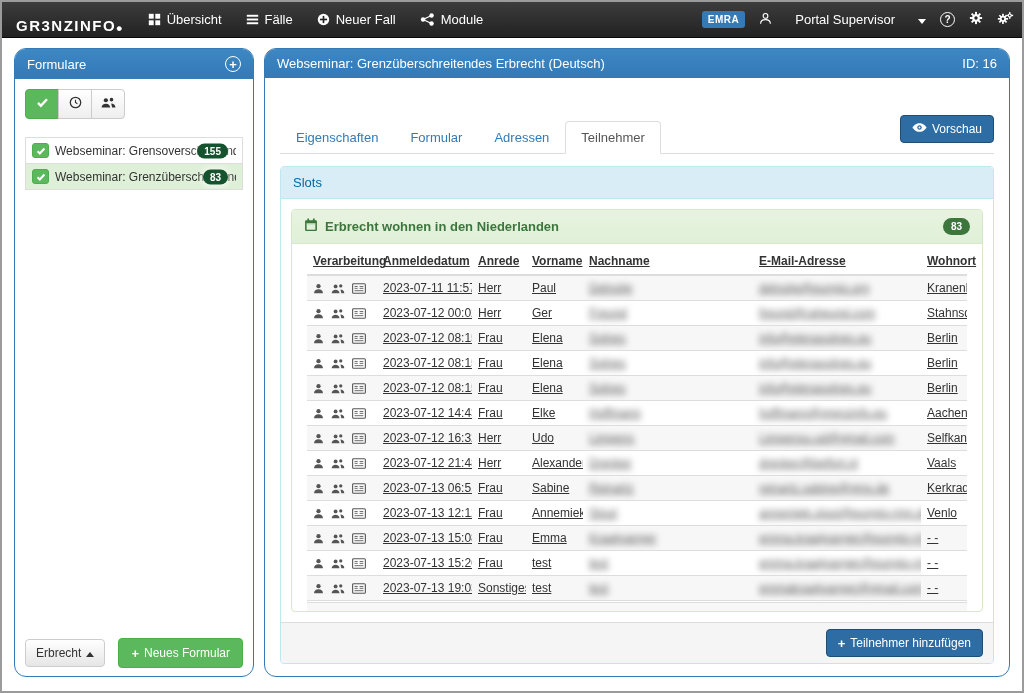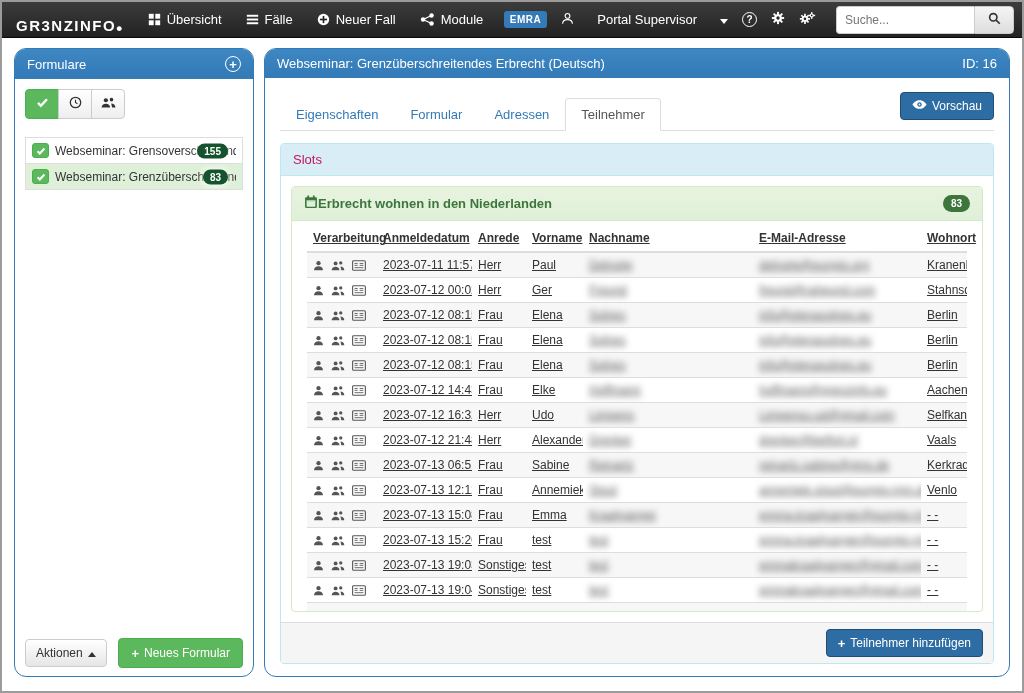--- a/index.html
+++ b/index.html
@@ -72,36 +72,36 @@
   }
   .sidebar-footer { position:absolute; left:10px; right:10px; bottom:8px; display:flex; justify-content:space-between; align-items:center; }
   .btn { font-family:"Liberation Sans",sans-serif; font-size:12px; border-radius:4px; cursor:pointer; display:inline-flex; align-items:center; gap:5px; }
   .btn-default { background:linear-gradient(#fff,#e6e6e6); border:1px solid #ccc; color:#333; padding:6px 10px; }
   .btn-success { background:#5cb85c; border:1px solid #4cae4c; color:#fff; padding:7px 12px; }
   .btn-primary-dk { background:#2e6da4; border:1px solid #204d74; color:#fff; padding:6px 11px; }
   .btn .plus { font-weight:bold; font-size:13px; line-height:1; }
 
   
   .main-panel { flex:1; }
-  .main-body { flex:1; padding:12px 15px; display:flex; flex-direction:column; overflow:hidden; }
+  .main-body { flex:1; padding:12px 15px; display:flex; flex-direction:column; overflow:hidden;margin-top:23px; }
   .tabs-zone { position:relative; flex:0 0 auto; }
   .preview-btn { position:absolute; right:0; top:2px; }
   .tabs { list-style:none; display:flex; border-bottom:1px solid #ddd; margin-top:8px;text-align:center; }
   .tab { font-size:13px; color:#337ab7; padding:8px 15px; cursor:pointer; border:1px solid transparent; margin-bottom:-1px; border-radius:4px 4px 0 0; }
   .tab.active { color:#555; background:#fff; border-color:#ddd #ddd #fff #ddd; cursor:default; }
 
   .info-panel { margin-top:12px; border:1px solid #bce8f1; border-radius:4px; flex:1; display:flex; flex-direction:column; overflow:hidden; }
-  .info-heading { background:#d9edf7; color:#be185d; font-size:13px; padding:8px 12px; border-bottom:1px solid #bce8f1; flex:0 0 auto; }
+  .info-heading { background:#d9edf7; color:#0369a1; font-size:13px; padding:8px 12px; border-bottom:1px solid #bce8f1; flex:0 0 auto; }
   .info-body { flex:1; padding:10px; overflow:hidden; }
   .info-footer { flex:0 0 auto; background:#f5f5f5; border-top:1px solid #ddd; padding:6px 10px; display:flex; justify-content:flex-end; }
 
   .slot-panel { border:1px solid #d6e9c6; border-radius:4px; height:100%; display:flex; flex-direction:column; overflow:hidden; }
   .slot-heading {
     background:linear-gradient(#e8f3df,#dff0d8); color:#3c763d; font-weight:bold; font-size:13px;
-    padding:8px 12px; display:flex; align-items:center; gap:0; border-bottom:1px solid #d6e9c6; flex:0 0 auto;
+    padding:8px 12px; display:flex; align-items:center; gap:7px; border-bottom:1px solid #d6e9c6; flex:0 0 auto;
   }
   .slot-count-badge { margin-left:auto; background:#3c763d; color:#fff; font-size:10px; font-weight:bold; border-radius:10px; padding:3px 8px; }
   .slot-table-wrap { flex:1; padding:2px 15px 0 15px; overflow:hidden; }
   table.participants { width:100%; border-collapse:collapse; table-layout:fixed;text-decoration:underline; }
   .participants th { text-align:left; font-size:12px; color:#333; padding:8px 6px 6px 6px; border-bottom:2px solid #ddd; white-space:nowrap; }
   .participants td { font-size:12px; color:#333; padding:5px 6px; border-top:1px solid #ddd; white-space:nowrap; overflow:hidden; }
   .participants tr:first-child td { border-top:none; }
   .participants tbody tr:nth-child(odd) { background:#f7f7f7; }
   .row-icons { display:flex; gap:7px; align-items:center; color:#555; }
   .row-icons span { display:flex; cursor:pointer; }
@@ -198,29 +198,20 @@
                 <circle cx="7" cy="9" r="1.5" fill="#222"></circle>
               </g>
               <g>
                 <rect x="14.2" y="1" width="1.6" height="8"></rect>
                 <rect x="11" y="4.2" width="8" height="1.6"></rect>
                 <circle cx="15" cy="5" r="2.4"></circle>
                 <circle cx="15" cy="5" r="1" fill="#222"></circle>
               </g>
             </svg></span>
       </span>
-      <div class="search-group">
-        <input class="search-input" type="text" placeholder="Suche..." style="">
-        <button class="search-btn">
-            <span><svg width="13" height="13" viewBox="0 0 16 16" fill="none" stroke="#333" stroke-width="2">
-                <circle cx="6.5" cy="6.5" r="4.5"></circle>
-                <path d="M10 10l4.5 4.5"></path>
-              </svg></span>
-          </button>
-      </div>
     </div>
   </div>
 
   <div class="content">
 
     <div class="panel sidebar">
       <div class="panel-heading">
         <span>Formulare</span>
         <span class="plus-circle-btn">+</span>
       </div>
@@ -261,21 +252,21 @@
                 <svg width="10" height="10" viewBox="0 0 16 16" fill="none" stroke="#fff" stroke-width="3.2">
                   <path d="M2.5 8.5l3.5 3.5L13.5 4"></path>
                 </svg>
               </span>
               <span class="form-item-label">Webseminar: Grenzüberschreitendes Erbrecht (Deutsch)</span>
               <span class="count-badge">83</span>
             </div>
           </div>
         <div class="sidebar-footer">
           <button class="btn btn-default">
-            <span>Aktionen</span>
+            <span>Erbrecht</span>
             <span><svg width="8" height="5" viewBox="0 0 10 6" fill="#333">
                   <path d="M0 6h10L5 0z"></path>
                 </svg></span>
           </button>
           <button class="btn btn-success">
             <span class="plus">+</span>
             <span>Neues Formular</span>
           </button>
         </div>
       </div>

